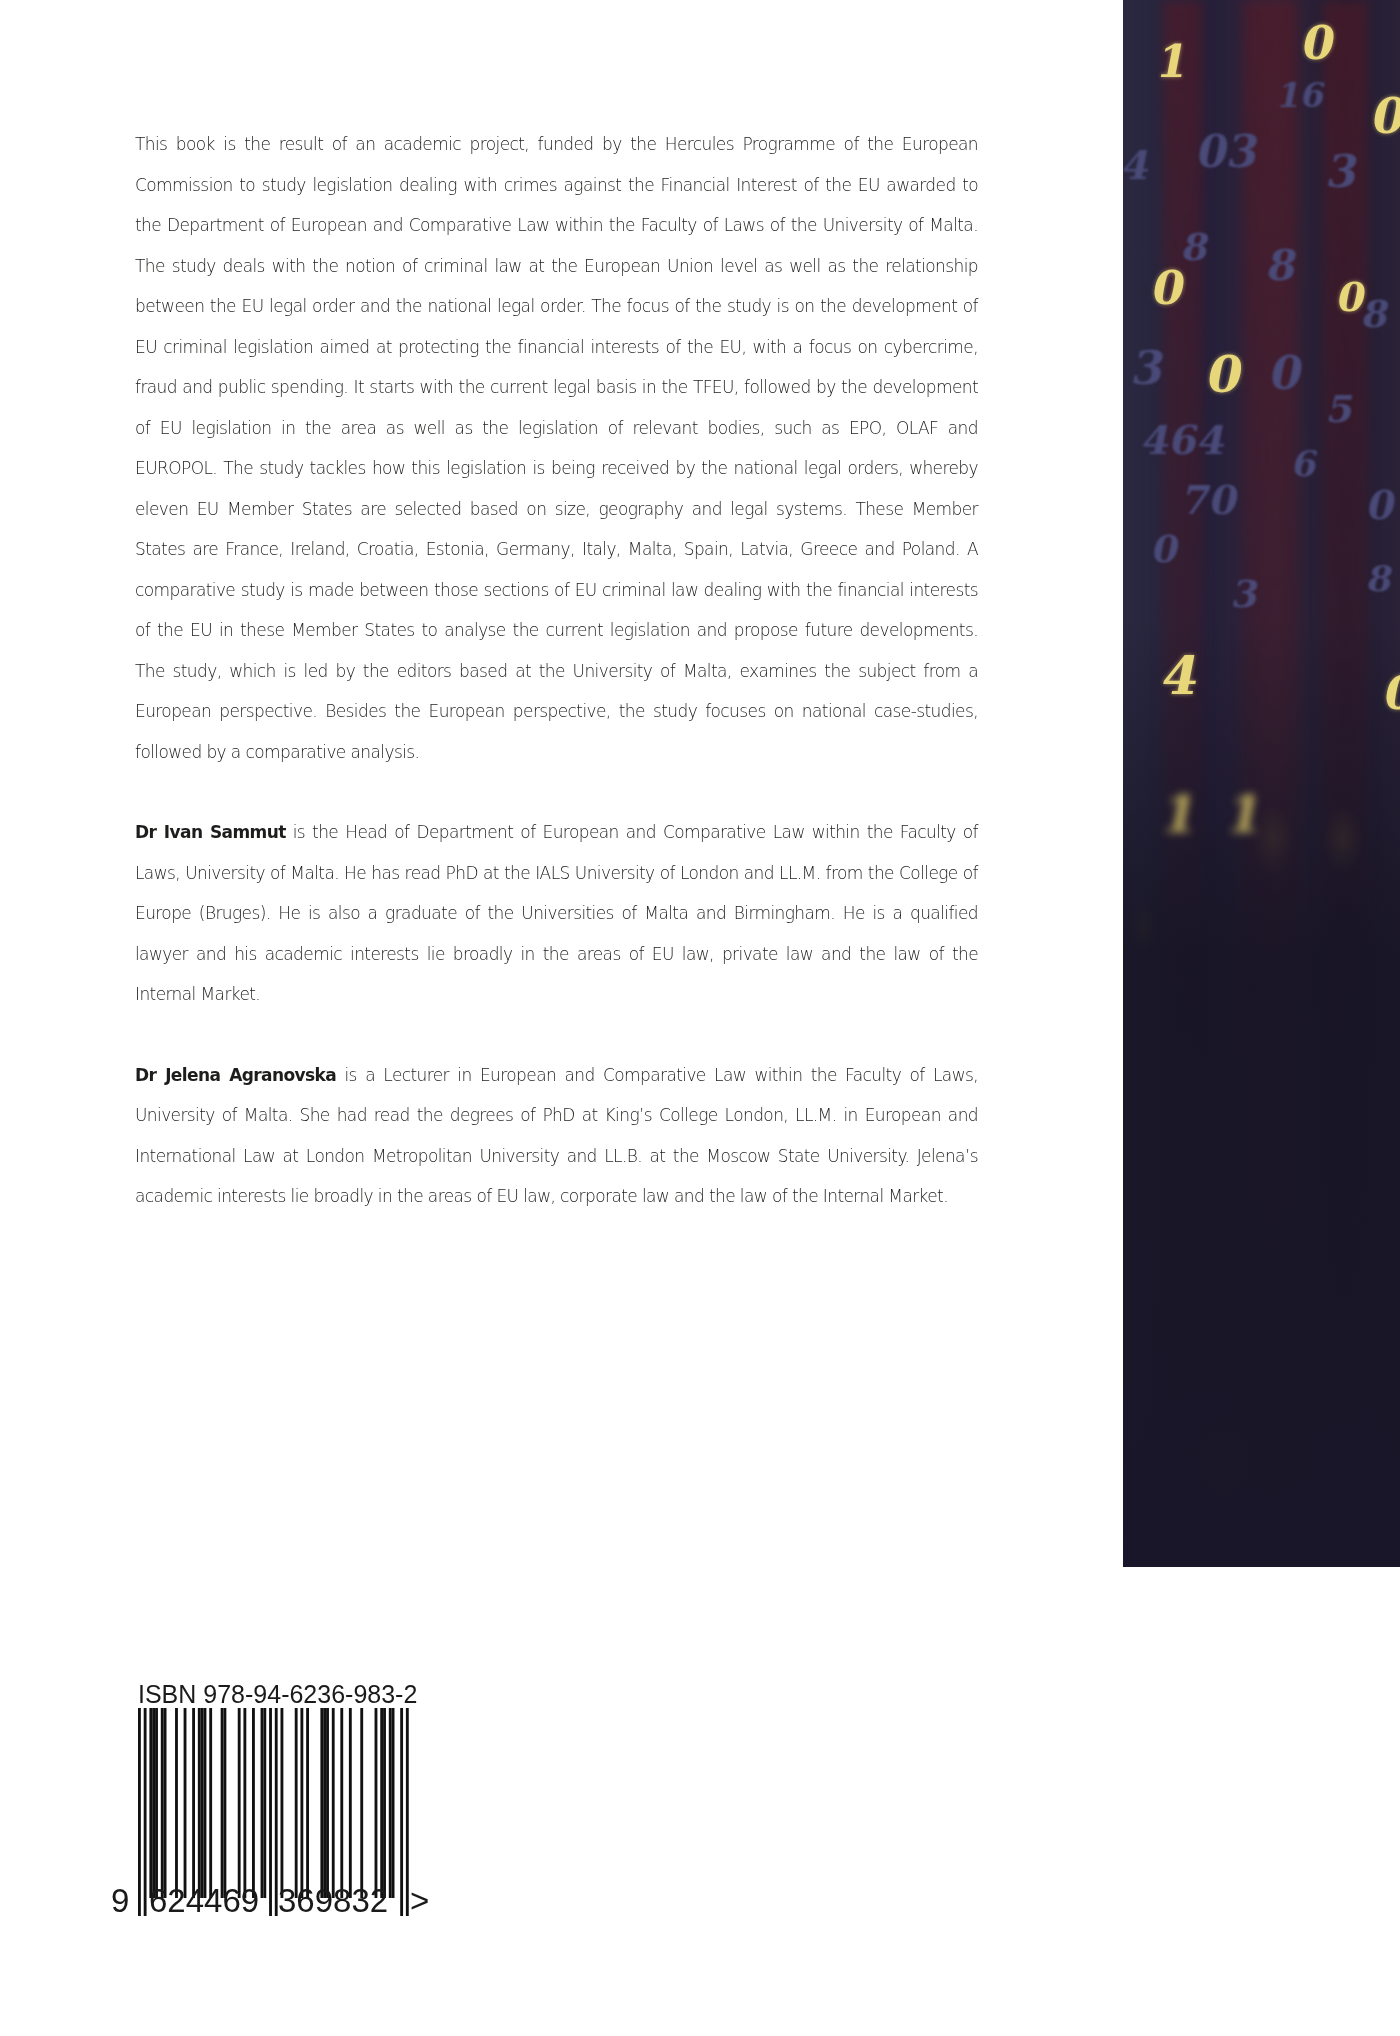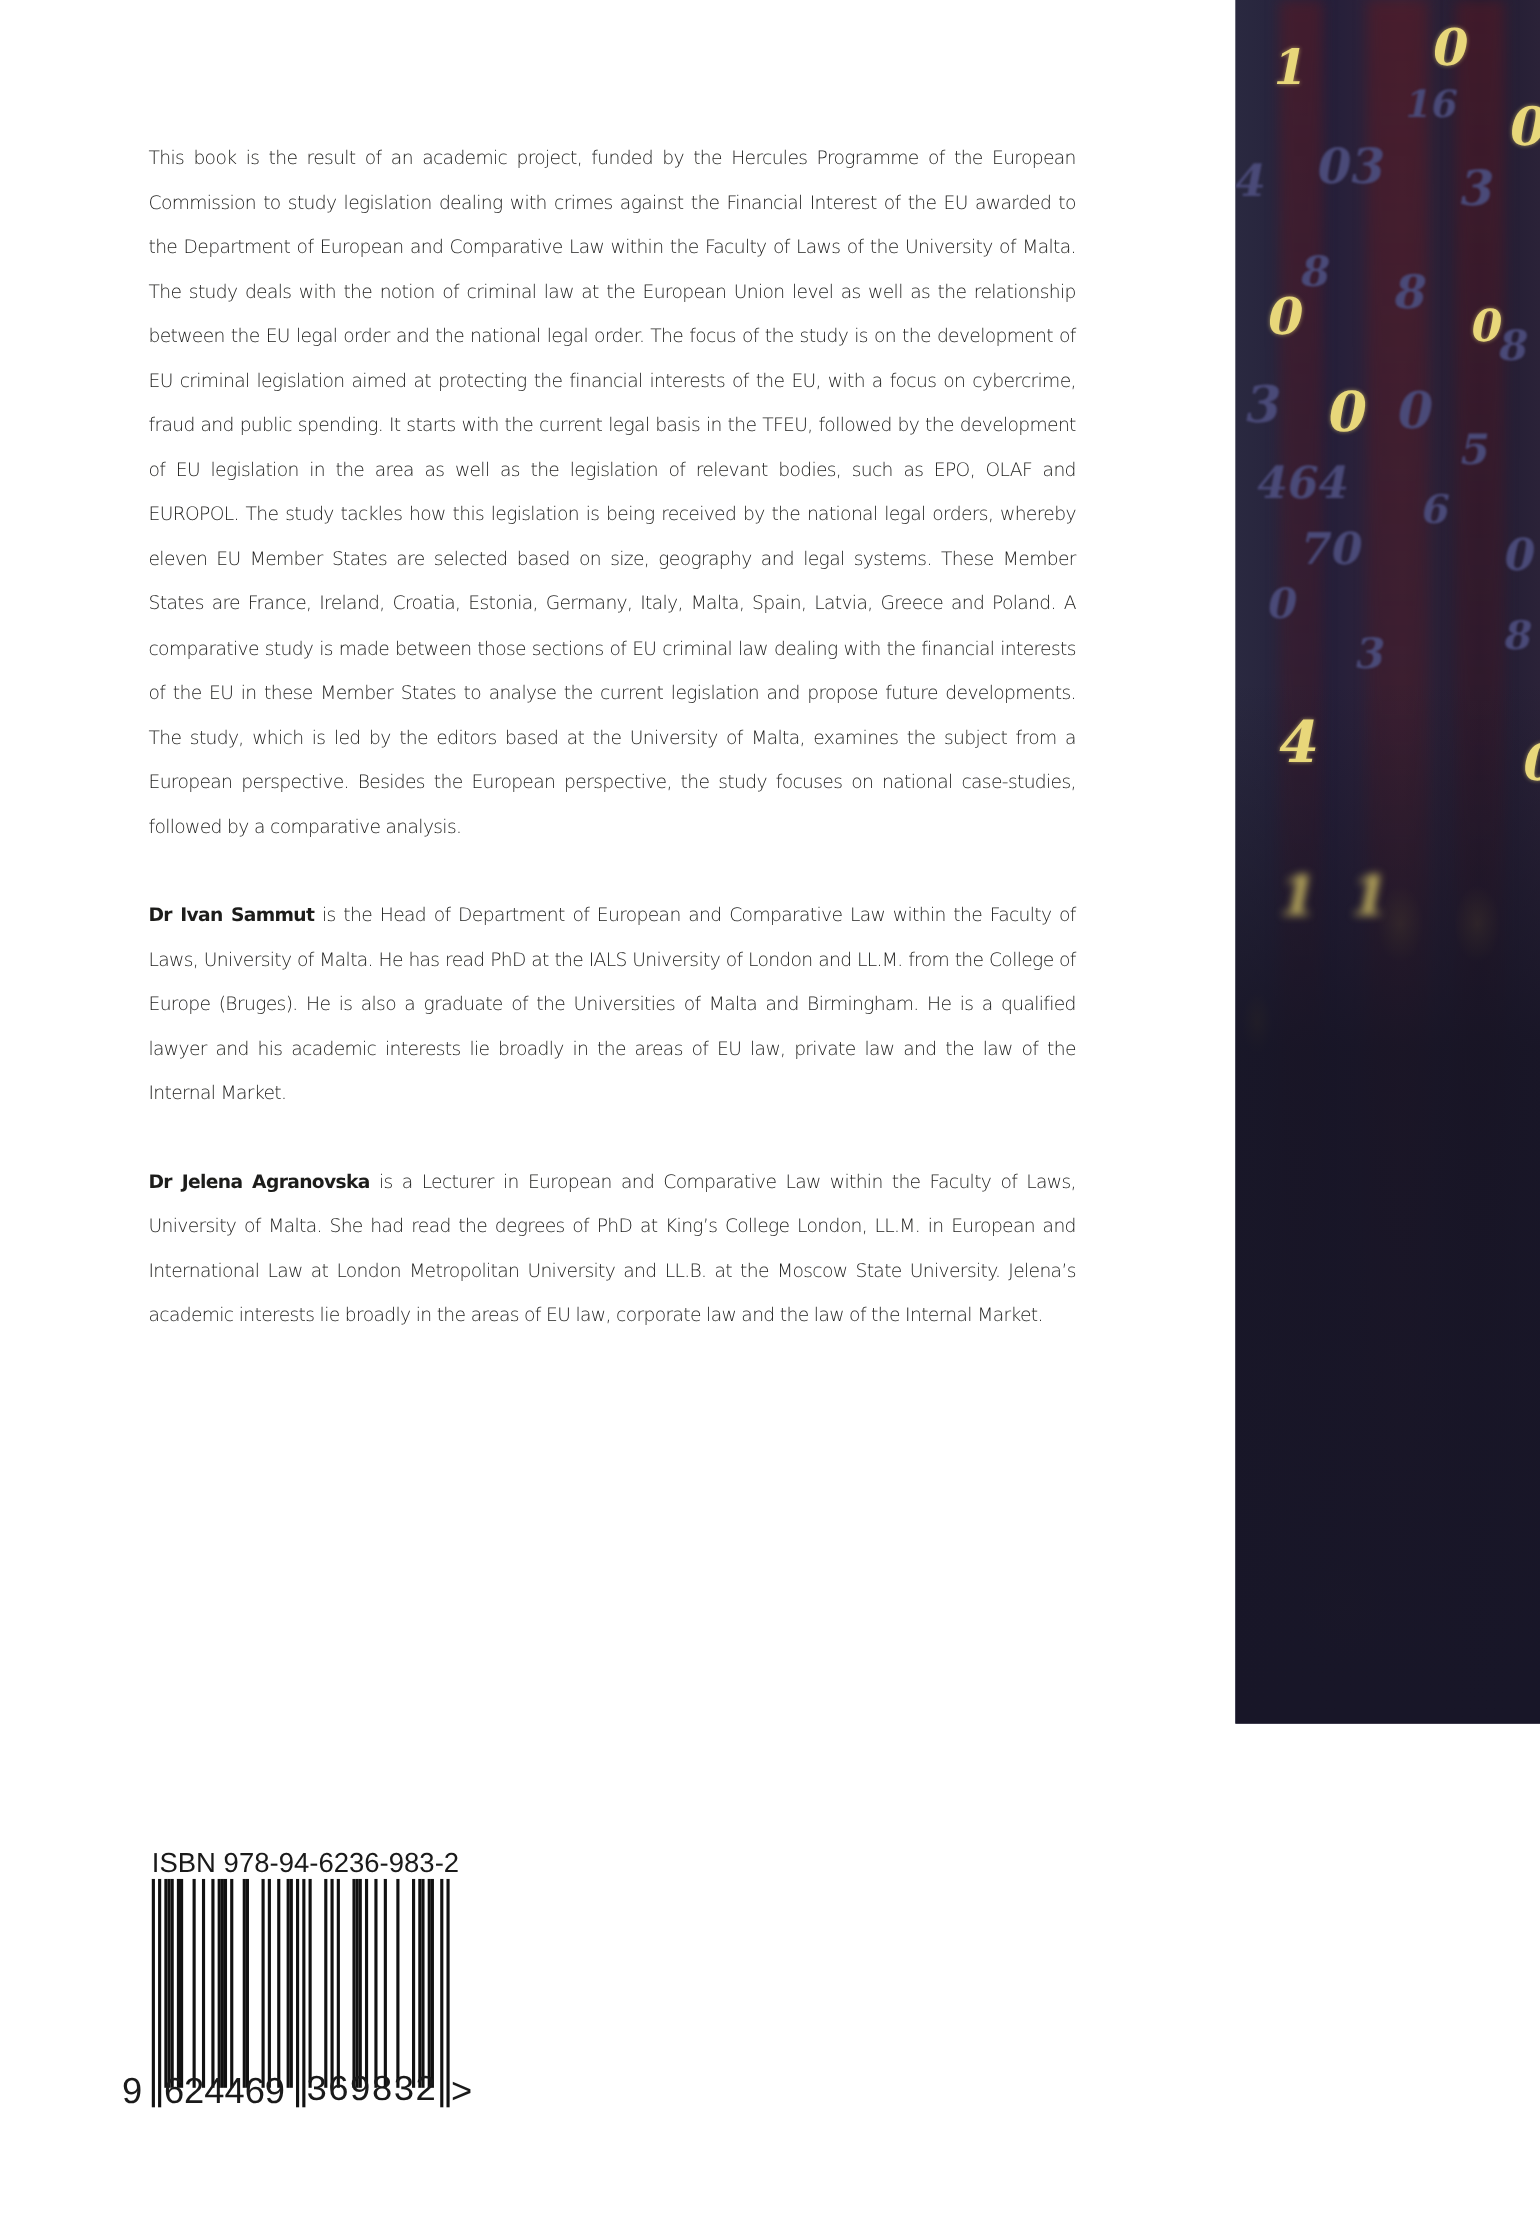--- a/index.html
+++ b/index.html
@@ -212,15 +212,15 @@
         <rect x="255.65" y="0" width="2.85" height="190" fill="#111"></rect>
         <rect x="264.20" y="0" width="2.85" height="208" fill="#111"></rect>
         <rect x="269.90" y="0" width="2.85" height="208" fill="#111"></rect>
       </svg>
   </div>
 </div>
 
 <div class="barcode-digits">
   <span class="bd" style="left:111px;">9</span>
   <span class="bd" style="left:149px;">624469</span>
-  <span class="bd" style="left:278px;font-family:Liberation Mono, monospace;">369832</span>
+  <span class="bd" style="left:278px;">369832</span>
   <span class="bd" style="left:410px;">&gt;</span>
 </div>
 
 </body></html>

